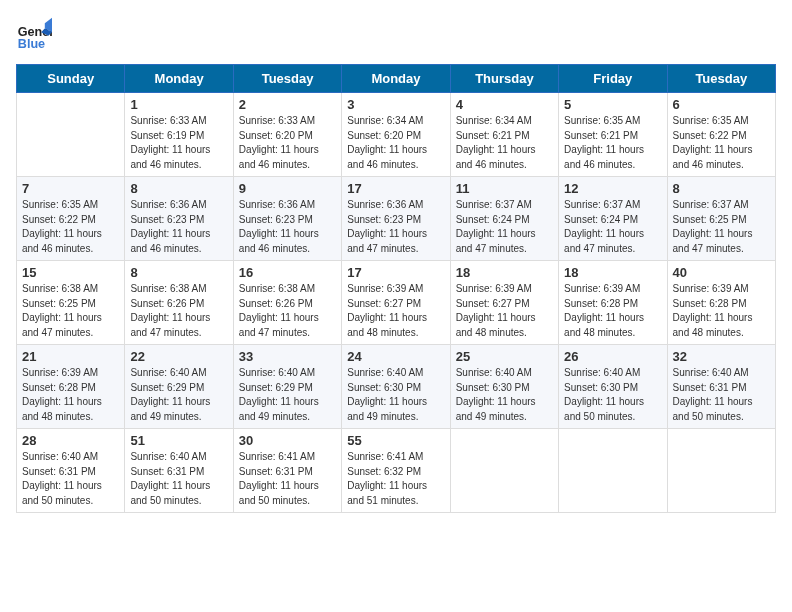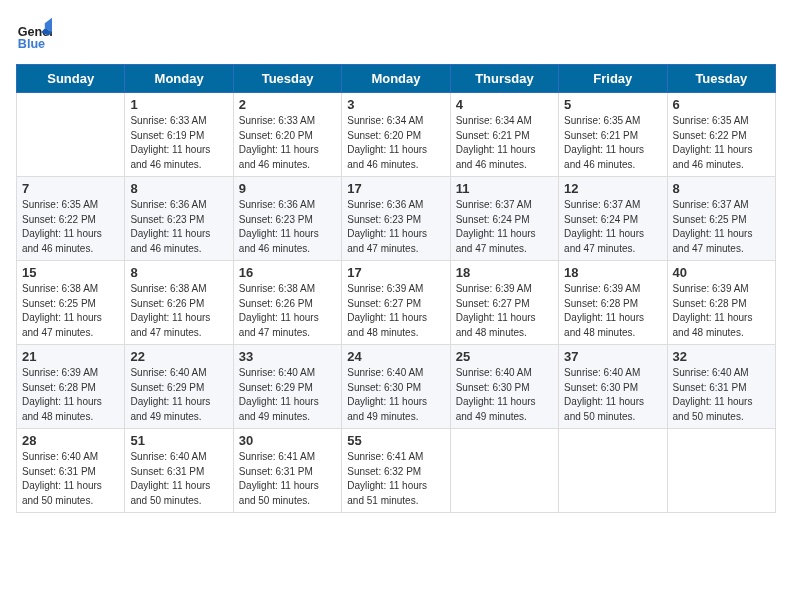--- a/index.html
+++ b/index.html
@@ -313,21 +313,21 @@
       </td>
         <td>
         <span class="day-number">25</span>
         <div class="day-info">
           Sunrise: 6:40 AM<br>
           Sunset: 6:30 PM<br>
           Daylight: 11 hours and 49 minutes.
         </div>
       </td>
         <td>
-        <span class="day-number">37</span>
+        <span class="day-number">26</span>
         <div class="day-info">
           Sunrise: 6:40 AM<br>
           Sunset: 6:30 PM<br>
           Daylight: 11 hours and 50 minutes.
         </div>
       </td>
         <td>
         <span class="day-number">32</span>
         <div class="day-info">
           Sunrise: 6:40 AM<br>

